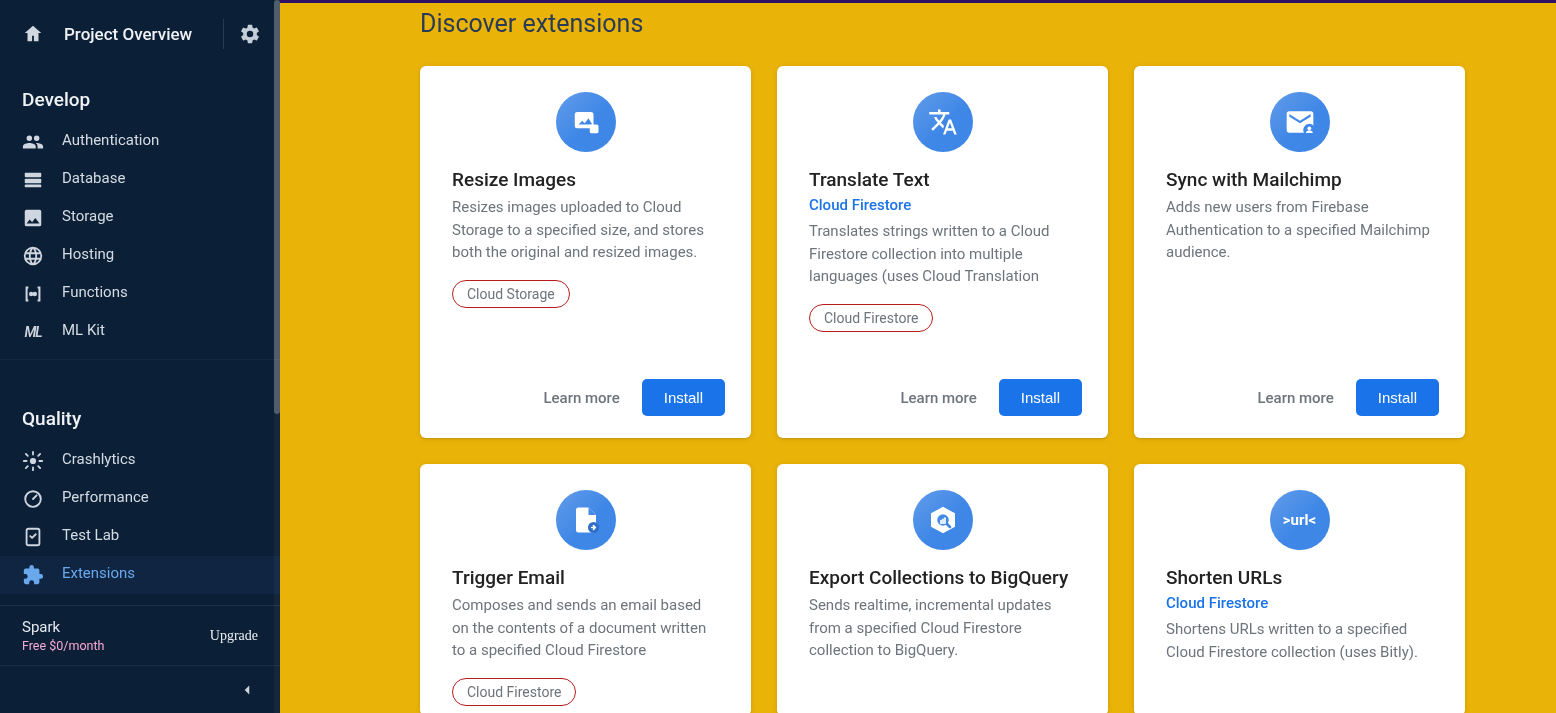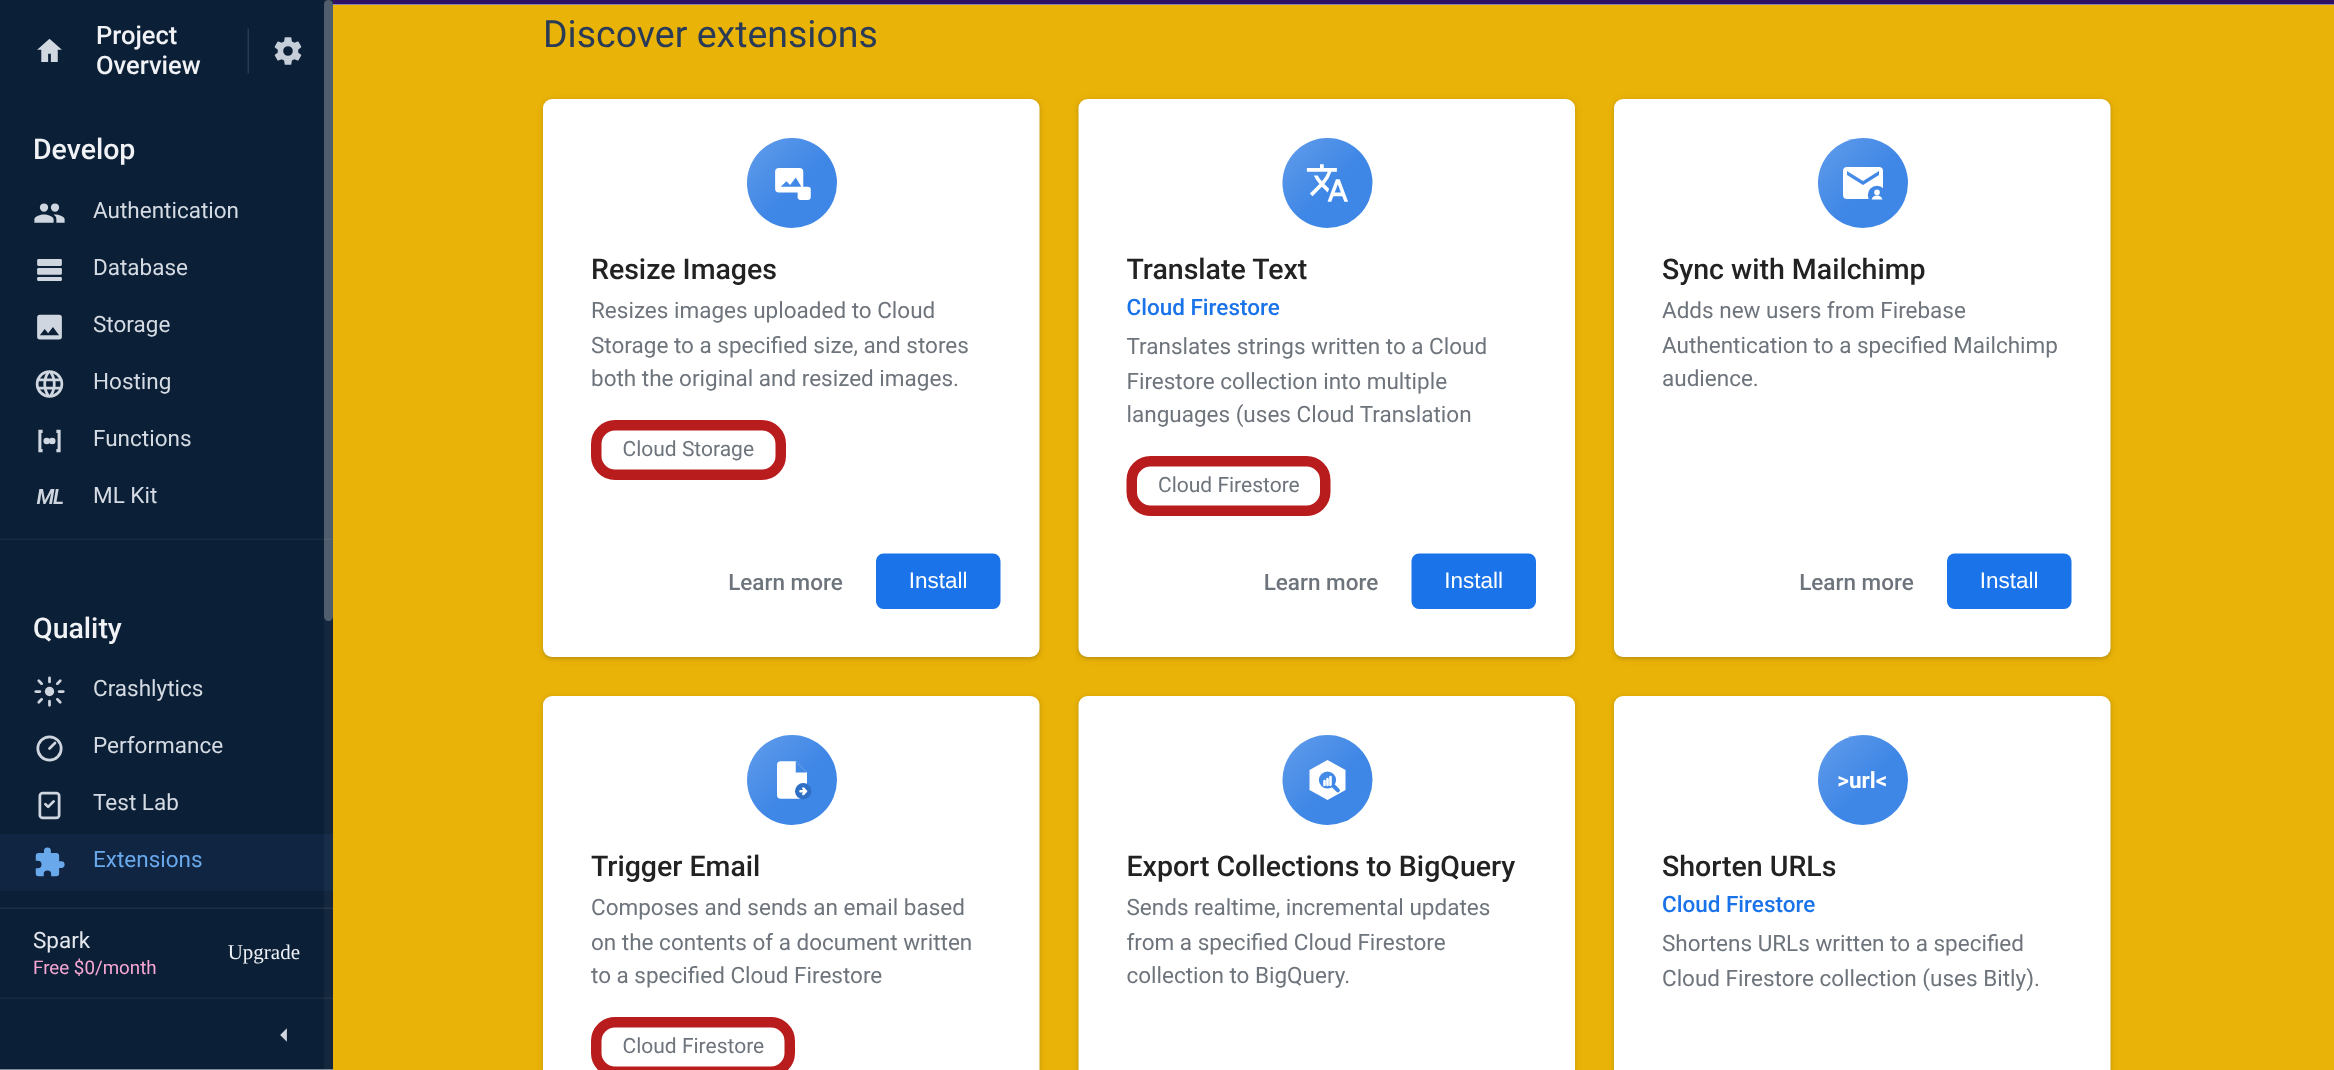--- a/index.html
+++ b/index.html
@@ -5,21 +5,21 @@
   * { margin: 0; padding: 0; box-sizing: border-box; }
   body {
     font-family: "Google Sans", "Roboto", -apple-system, BlinkMacSystemFont, "Segoe UI", Arial, sans-serif;
     background: #f5f7fa;
     width: 1556px;
     height: 713px;
     overflow: hidden;
     display: flex;
   }
   .sidebar {
-    width: 222px;
+    width: 280px;
     background: #0c2340;
     background: #09172c;
     background: #0b1f36;
     color: #d1d8e0;
     display: flex;
     flex-direction: column;
     height: 100%;
     position: relative;
   }
   .sidebar-scroll {
@@ -133,26 +133,26 @@
     position:relative;
   }
   .card-icon::after{
     content:""; position:absolute; inset:0; border-radius:50%;
     background: linear-gradient(135deg, rgba(255,255,255,0.18), rgba(0,0,0,0) 55%);
   }
   .card h3 { font-size: 19px; font-weight:500; color:#222; margin-bottom:5px; }
   .subtitle-link { color:#1a73e8; font-size:15px; font-weight:500; margin-bottom:6px; cursor:pointer;}
   .card p { font-size:15px; color:#6e747c; line-height:1.5; }
   .chip {
-    display:inline-block; border:7px solid #b91c1c; border-radius:16px;
+    display:inline-block; border:1px solid #b91c1c; border-radius:16px;
     padding: 5px 14px; font-size:14px; color:#6e747c; margin-top:16px; align-self:flex-start;
   }
   .card-actions {
     display:flex; justify-content:flex-end; align-items:center;
-    padding: 0 26px 32px; gap: 22px;
+    padding: 0 26px 22px; gap: 22px;
   }
   .learn-more { color:#6e747c; font-size:15px; font-weight:500; cursor:pointer;}
   .install-btn {
     background:#1a73e8; color:#fff; border:none; border-radius:5px;
     padding: 10px 22px; font-size:15px; font-weight:500; cursor:pointer;text-align:right;
   }
   svg { display:block; }
 </style>
 </head>
 <body>

